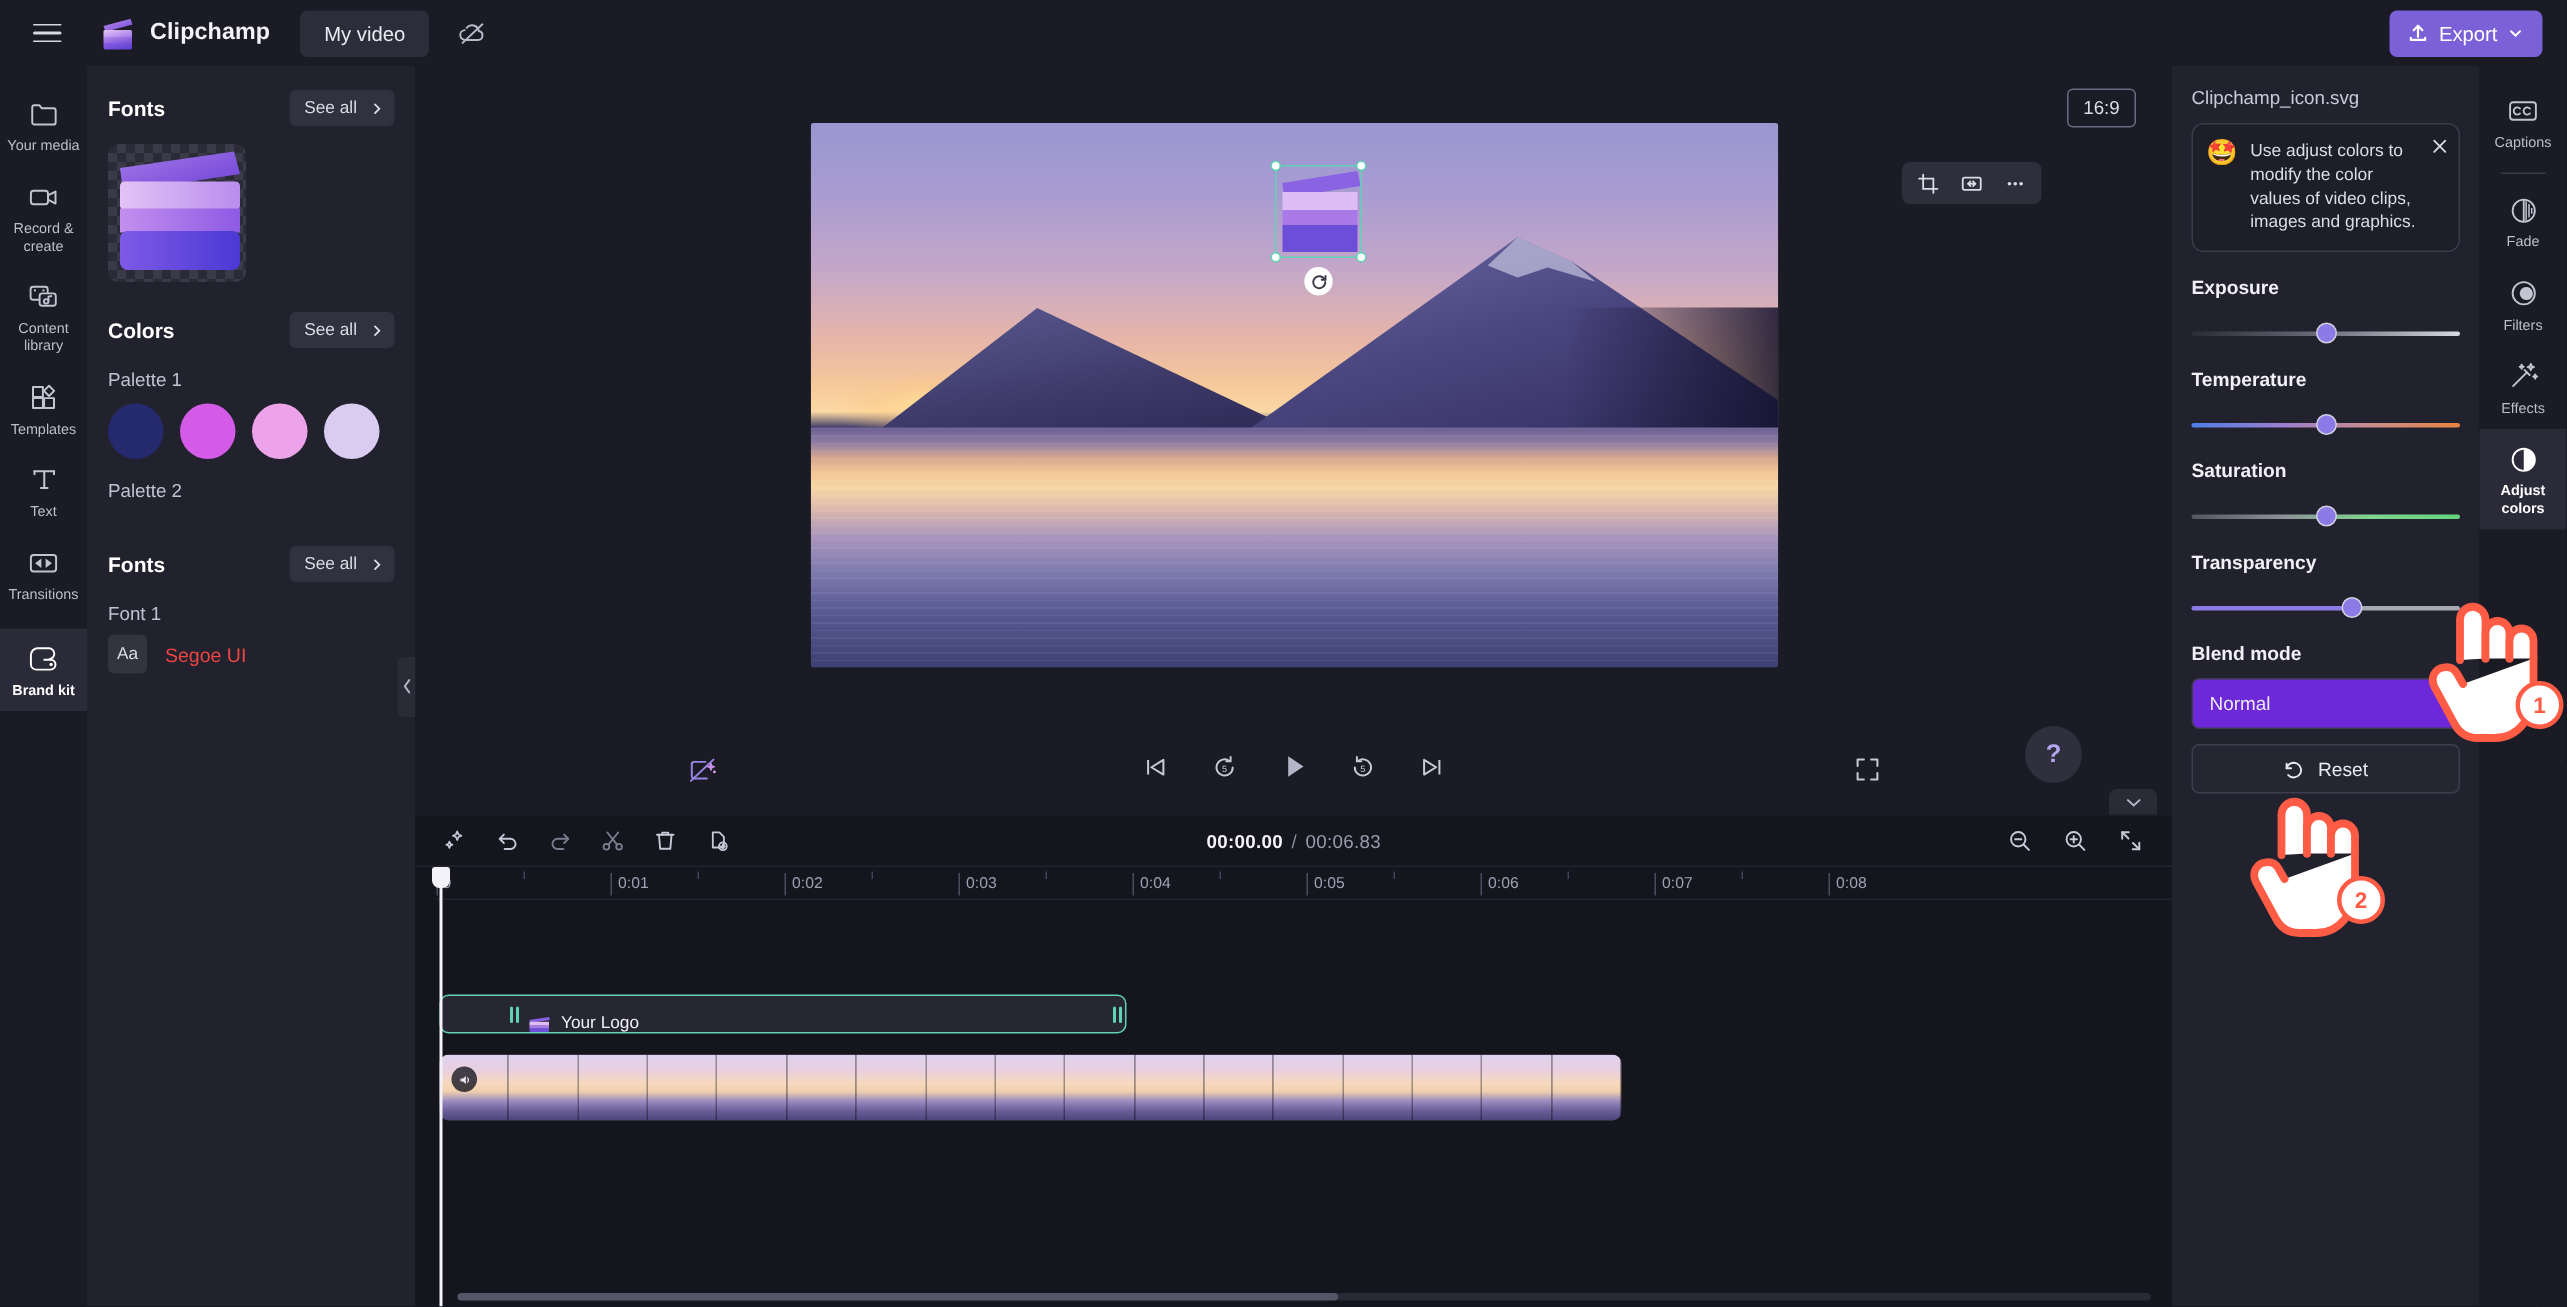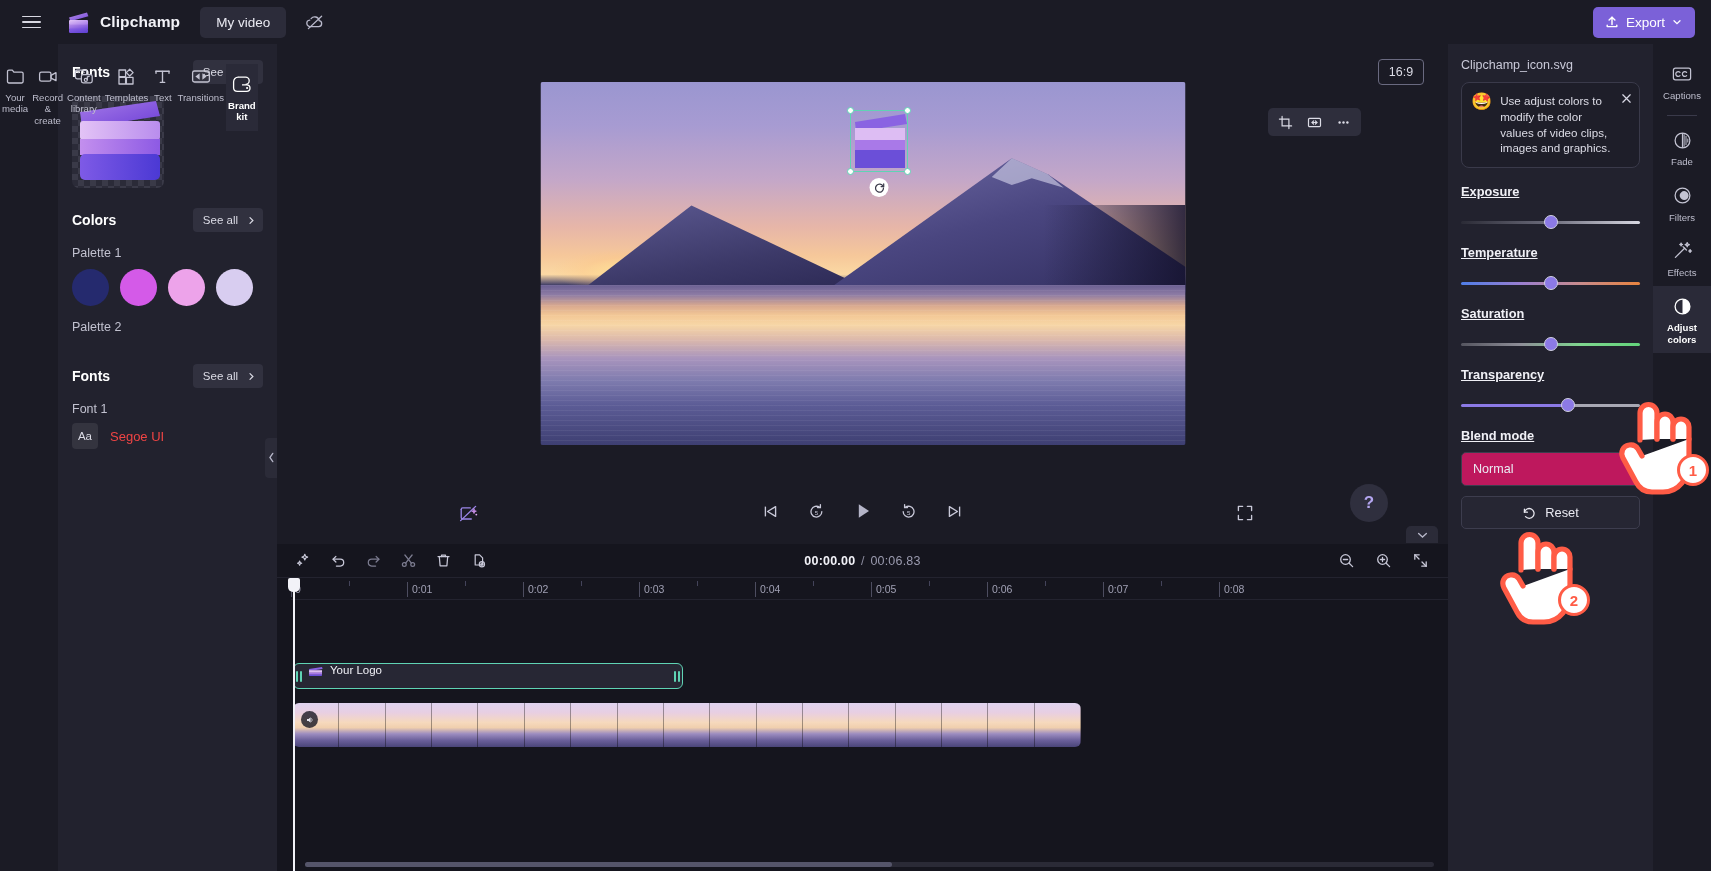--- a/index.html
+++ b/index.html
@@ -39,21 +39,21 @@
     border-radius: 5px; display: flex; align-items: center; gap: 7px;
     font-size: 13.5px; color: #fff; cursor: pointer; font-weight: 500;
   }
 
   
   .body-row { flex: 1; display: flex; min-height: 0; position: relative; }
 
   
   .rail {
     width: 58px; flex: 0 0 58px; background: #1b1b25;
-    display: flex; flex-direction: row; align-items: flex-start;
+    display: flex; flex-direction: column; align-items: flex-start;
     padding-top: 12px; position: relative; z-index: 20;
   }
   .rail-item {
     width: 58px; padding: 9px 2px 8px; display: flex; flex-direction: column;
     align-items: center; gap: 5px; cursor: pointer;
   }
   .rail-item.active { background: #2a2a38; }
   .rail-ico { height: 22px; display: flex; align-items: center; justify-content: center; }
   .rail-label {
     font-size: 9.6px; color: #bdbdcc; text-align: center; line-height: 1.18; max-width: 56px;
@@ -234,23 +234,23 @@
   .ruler {
     height: 22px; flex: 0 0 22px; position: relative;
     margin-left: 14px; border-bottom: 1px solid #23232f;
   }
   .tick { position: absolute; top: 4px; width: 1px; height: 15px; background: #4d4d60; }
   .tick.minor { top: 3px; height: 5px; background: #43435a; }
   .tick-lab { position: absolute; top: 5px; font-size: 10.5px; color: #a0a0b4; }
 
   .tracks { flex: 1; position: relative; margin-left: 14px; }
   .clip-logo {
-    position: absolute; left: 2px; top: 63px; width: 390px; height: 26px;
+    position: absolute; left: 2px; top: 63px; width: 458px; height: 26px;
     background: #272734; border: 1.6px solid #5fd3b4; border-radius: 6px;
-    display: flex; align-items: flex-start; cursor: pointer;
+    display: flex; align-items: flex-end; cursor: pointer; padding-left: 44px;
   }
   .clip-grip {
     width: 10px; height: 100%; display: flex; align-items: center;
     justify-content: center; gap: 2px; cursor: ew-resize;
   }
   .clip-grip i { display: block; width: 1.6px; height: 11px; background: #5fd3b4; border-radius: 1px; }
   .clip-ico { width: 15px; height: 12px; margin: 0 7px 0 4px; border-radius: 2px; overflow: hidden; }
   .clip-label { font-size: 11.5px; color: #f0f0f6; font-weight: 500; }
   .clip-video {
     position: absolute; left: 2px; top: 103px; width: 788px; height: 44px;
@@ -285,29 +285,29 @@
   }
   .props-title { font-size: 12.5px; color: #c9c9d8; }
   .tip {
     margin-top: 10px; background: #1e1e29; border: 1px solid #3a3a4a;
     border-radius: 8px; padding: 10px 9px 11px 9px; display: flex; gap: 8px; position: relative;
   }
   .tip-emoji { font-size: 17px; line-height: 1.1; }
   .tip-text { font-size: 11.6px; line-height: 1.36; color: #dcdce6; padding-right: 12px; }
   .tip-close { position: absolute; right: 7px; top: 7px; cursor: pointer; }
   .ctrl { margin-top: 16px; }
-  .ctrl-label { font-size: 12.8px; font-weight: 700; color: #f0f0f6; text-decoration: underline; }
+  .ctrl-label { font-size: 12.8px; font-weight: 700; color: #f0f0f6; }
   .slider { margin-top: 16px; height: 14px; position: relative; cursor: pointer; }
   .track { position: absolute; left: 0; right: 0; top: 6px; height: 2.6px; border-radius: 2px; }
   .knob {
     position: absolute; top: 0; width: 14px; height: 14px; border-radius: 50%;
     background: #8c7ae6; border: 1.6px solid #cfcfe0; transform: translateX(-7px); cursor: grab;
   }
   .select-box {
-    margin-top: 9px; height: 34px; background: #be185d; border: 1px solid #3d3d4e;
+    margin-top: 9px; height: 34px; background: #6d28d9; border: 1px solid #3d3d4e;
     border-radius: 5px; display: flex; align-items: center; padding: 0 11px;
     font-size: 12.6px; color: #eaeaf2; cursor: pointer;
   }
   .reset-btn {
     margin-top: 10px; height: 33px; background: #262633; border: 1px solid #3d3d4e;
     border-radius: 5px; display: flex; align-items: center; justify-content: center;
     gap: 9px; font-size: 12.8px; color: #eaeaf2; cursor: pointer;
   }
 
   

